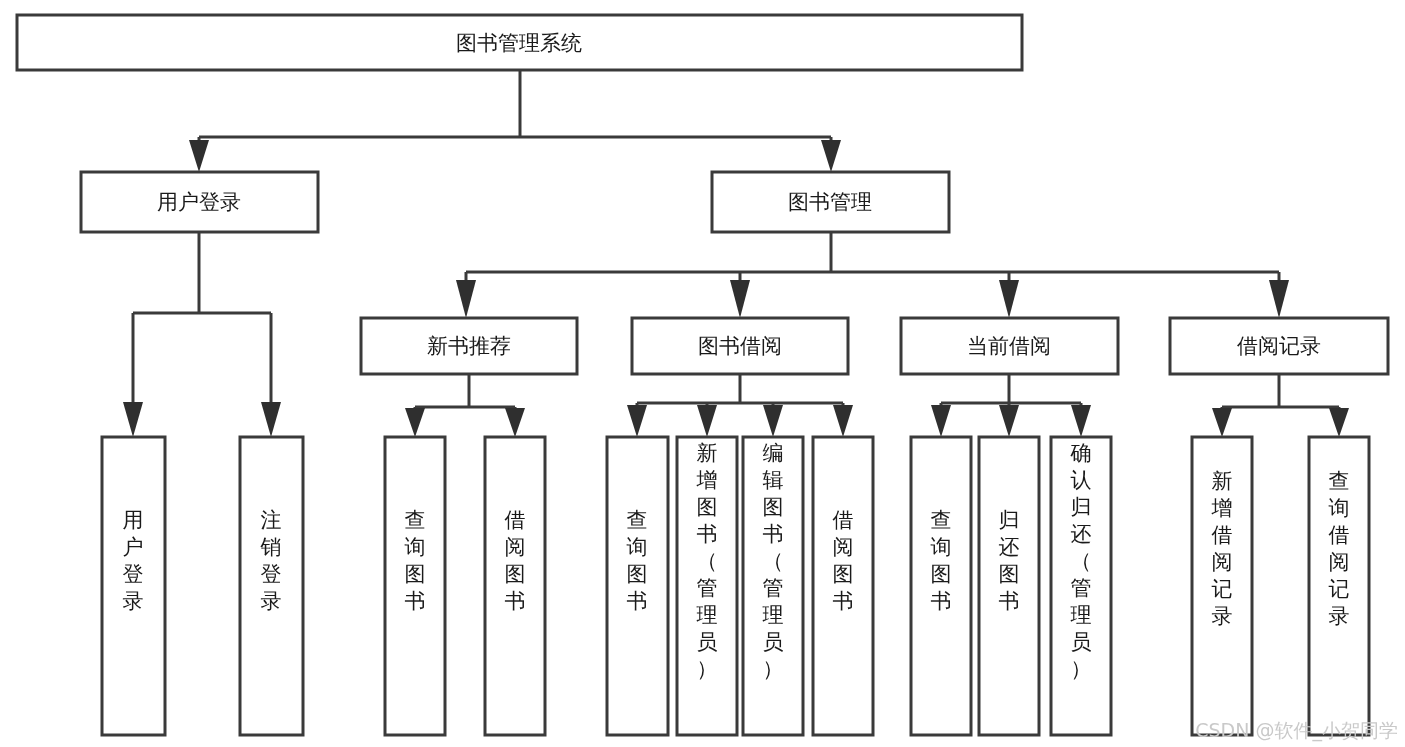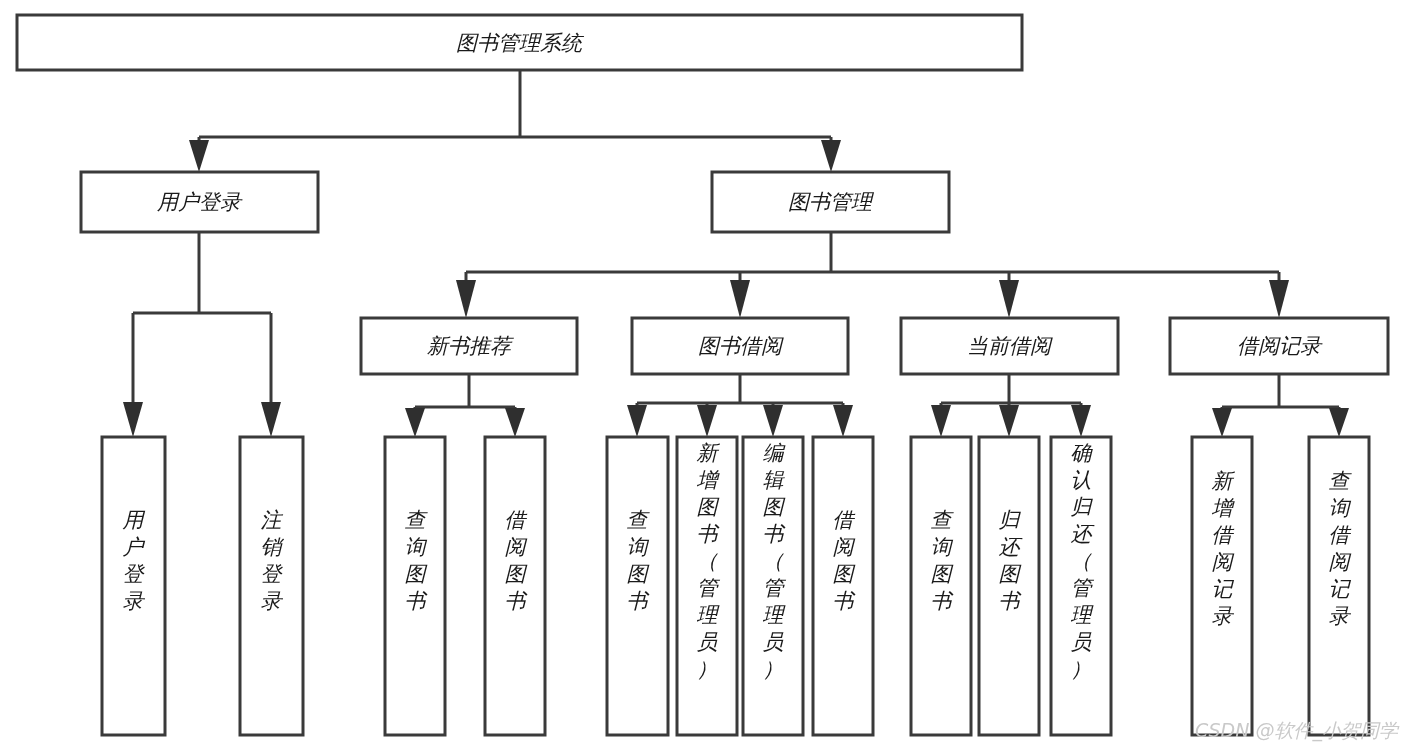--- a/index.html
+++ b/index.html
@@ -14,21 +14,20 @@
     position: relative;
     font-family: "DejaVu Sans", "Liberation Sans", sans-serif;
     overflow: hidden;
   }
   #diagram-root {
     position: absolute;
     top: 0;
     left: 0;
     width: 1405px;
     height: 747px;
-    font-style: italic;
   }
   svg#flowchart {
     display: block;
     width: 1405px;
     height: 747px;
     background: #ffffff;
   }
   .node-box {
     fill: #ffffff;
     stroke: #3a3a3a;

